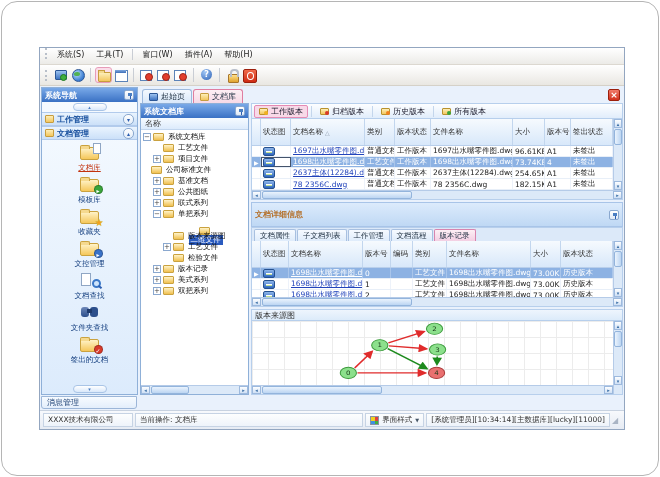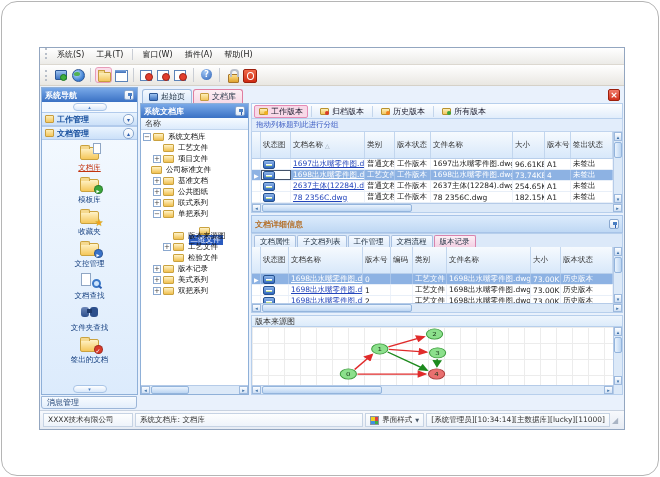--- a/index.html
+++ b/index.html
@@ -121,21 +121,21 @@
   .trowline.sel { background:#8db2e3; }
   .trowline.sel .cell { color:#fff; border-right-color:rgba(255,255,255,.25); }
   .trowline.sel .cell.link { color:#fff; }
   .trowline.sel .cell.focuscell { background:#fff; outline:1px solid #44536b; outline-offset:-1px; }
   .selmark { color:#223; font-size:6px; } .trowline.sel .selmark { color:#fff; }
   .stat-ic { width:12px; height:9px; border-radius:2px; background:linear-gradient(#8fb6ea,#2e66bd); border:1px solid #24508f; position:relative; flex:none; }
   .stat-ic::before { content:""; position:absolute; left:2px; top:3px; border-top:1.5px solid #fff; width:6px; }
   .stat-ic::after { content:""; position:absolute; left:2px; bottom:1.5px; border-bottom:1.5px solid #bfe08f; width:6px; }
 
   
-  .detail-header { height:18px; flex:none; margin-top:2px; border:1px solid #a8c4e8; background:linear-gradient(#dcebfc,#bfd8f4); color:#b4702a; font-weight:bold; display:flex; align-items:center; justify-content:space-between; padding:0 3px; }
+  .detail-header { height:25px; flex:none; margin-top:2px; border:1px solid #a8c4e8; background:linear-gradient(#dcebfc,#bfd8f4); color:#b4702a; font-weight:bold; display:flex; align-items:center; justify-content:space-between; padding:0 3px; }
   .dtabs { height:14px; flex:none; background:#dce9f9; border:1px solid #b7cfec; border-bottom:none; display:flex; align-items:flex-end; gap:1px; padding:1px 2px 0 2px; }
   .ptab { height:12px; padding:0 5px; display:flex; align-items:center; border:1px solid #a8c0e0; border-bottom:none; border-radius:2px 2px 0 0; background:linear-gradient(#f6faff,#dfecfb); color:#234; font-size:7.5px; }
   .ptab.active { background:linear-gradient(#fdeff5,#f3cfe3); border-color:#d884ae; }
 
   
   .graph-title { height:12px; flex:none; margin-top:2px; border:1px solid #b7cfec; background:linear-gradient(#eef5fd,#dcebfa); display:flex; align-items:center; padding-left:3px; color:#333; }
   .graphwrap { flex:1; border:1px solid #b7cfec; border-top:none; background:#fff; display:flex; min-height:0; }
   .graphgrid { flex:1; position:relative; min-width:0;
     background-image:linear-gradient(#ececec 1px, transparent 1px), linear-gradient(90deg,#ececec 1px, transparent 1px);
     background-size:16px 16px; display:flex; flex-direction:column; }
@@ -374,23 +374,20 @@
                 <span class="vbtn">
                   <span class="vico c-orange"></span>
                   <span>历史版本</span>
                 </span>
                 <span class="vsep"></span>
                 <span class="vbtn">
                   <span class="vico c-green"></span>
                   <span>所有版本</span>
                 </span>
               </div>
-            <div class="grouphint">
-              <span>拖动列标题到此进行分组</span>
-            </div>
 
             <div class="tablewrap" id="t1wrap">
                 <div class="tbody-row">
                   <div class="tgrid">
                     <div class="thead">
                       <span class="hc" style="width: 9px; flex: 0 0 auto;"></span>
                       <span class="hc" style="width: 30px; flex: 0 0 auto;">
                         <span>状态图</span>
                       </span>
                       <span class="hc" style="width: 74px; flex: 0 0 auto;">
@@ -656,21 +653,21 @@
       <div class="msgtab">
         <span>消息管理</span>
       </div>
     </div>
 
     <div class="statusbar">
       <div class="sb-cell sb-company">
         <span>XXXX技术有限公司</span>
       </div>
       <div class="sb-cell sb-op">
-        <span>系统文档库: 文档库</span>
+        <span>当前操作: 文档库</span>
       </div>
       <div class="sb-cell">
         <span class="style-ic"></span>
         <span>界面样式</span>
         <span class="dd-arrow">▼</span>
       </div>
       <div class="sb-cell">
         <span>[系统管理员][10:34:14][主数据库][lucky][11000]</span>
       </div>
       <div class="resize-grip">◢</div>

